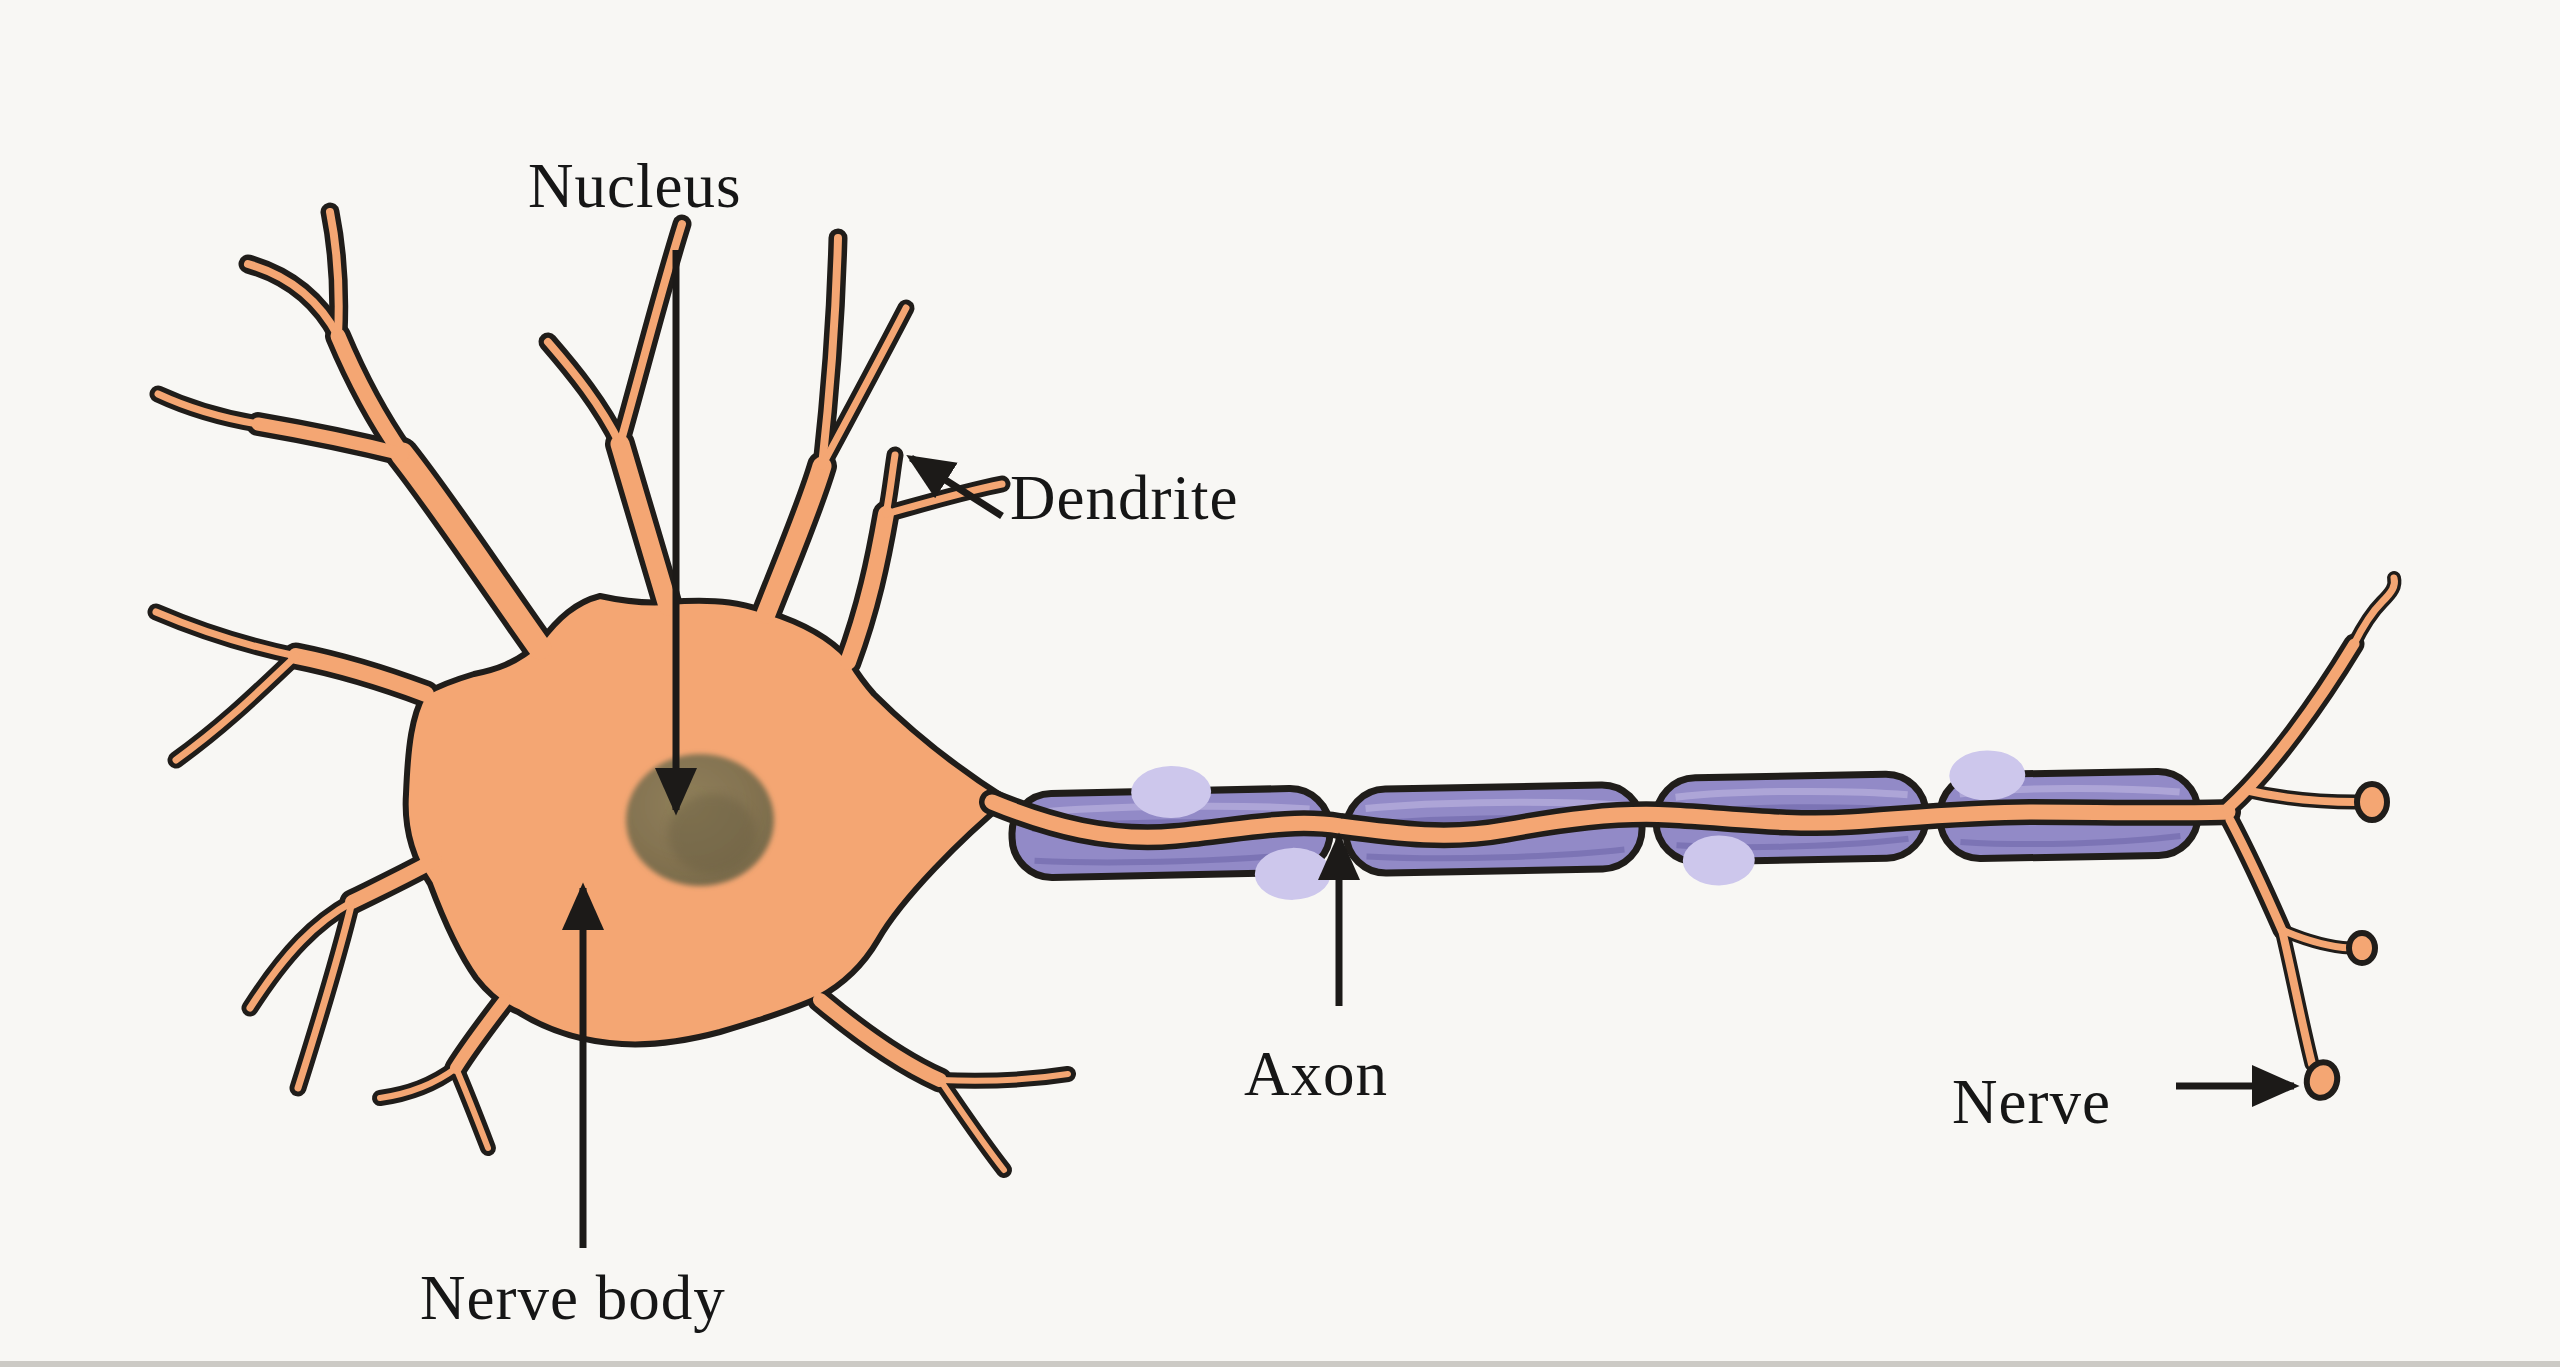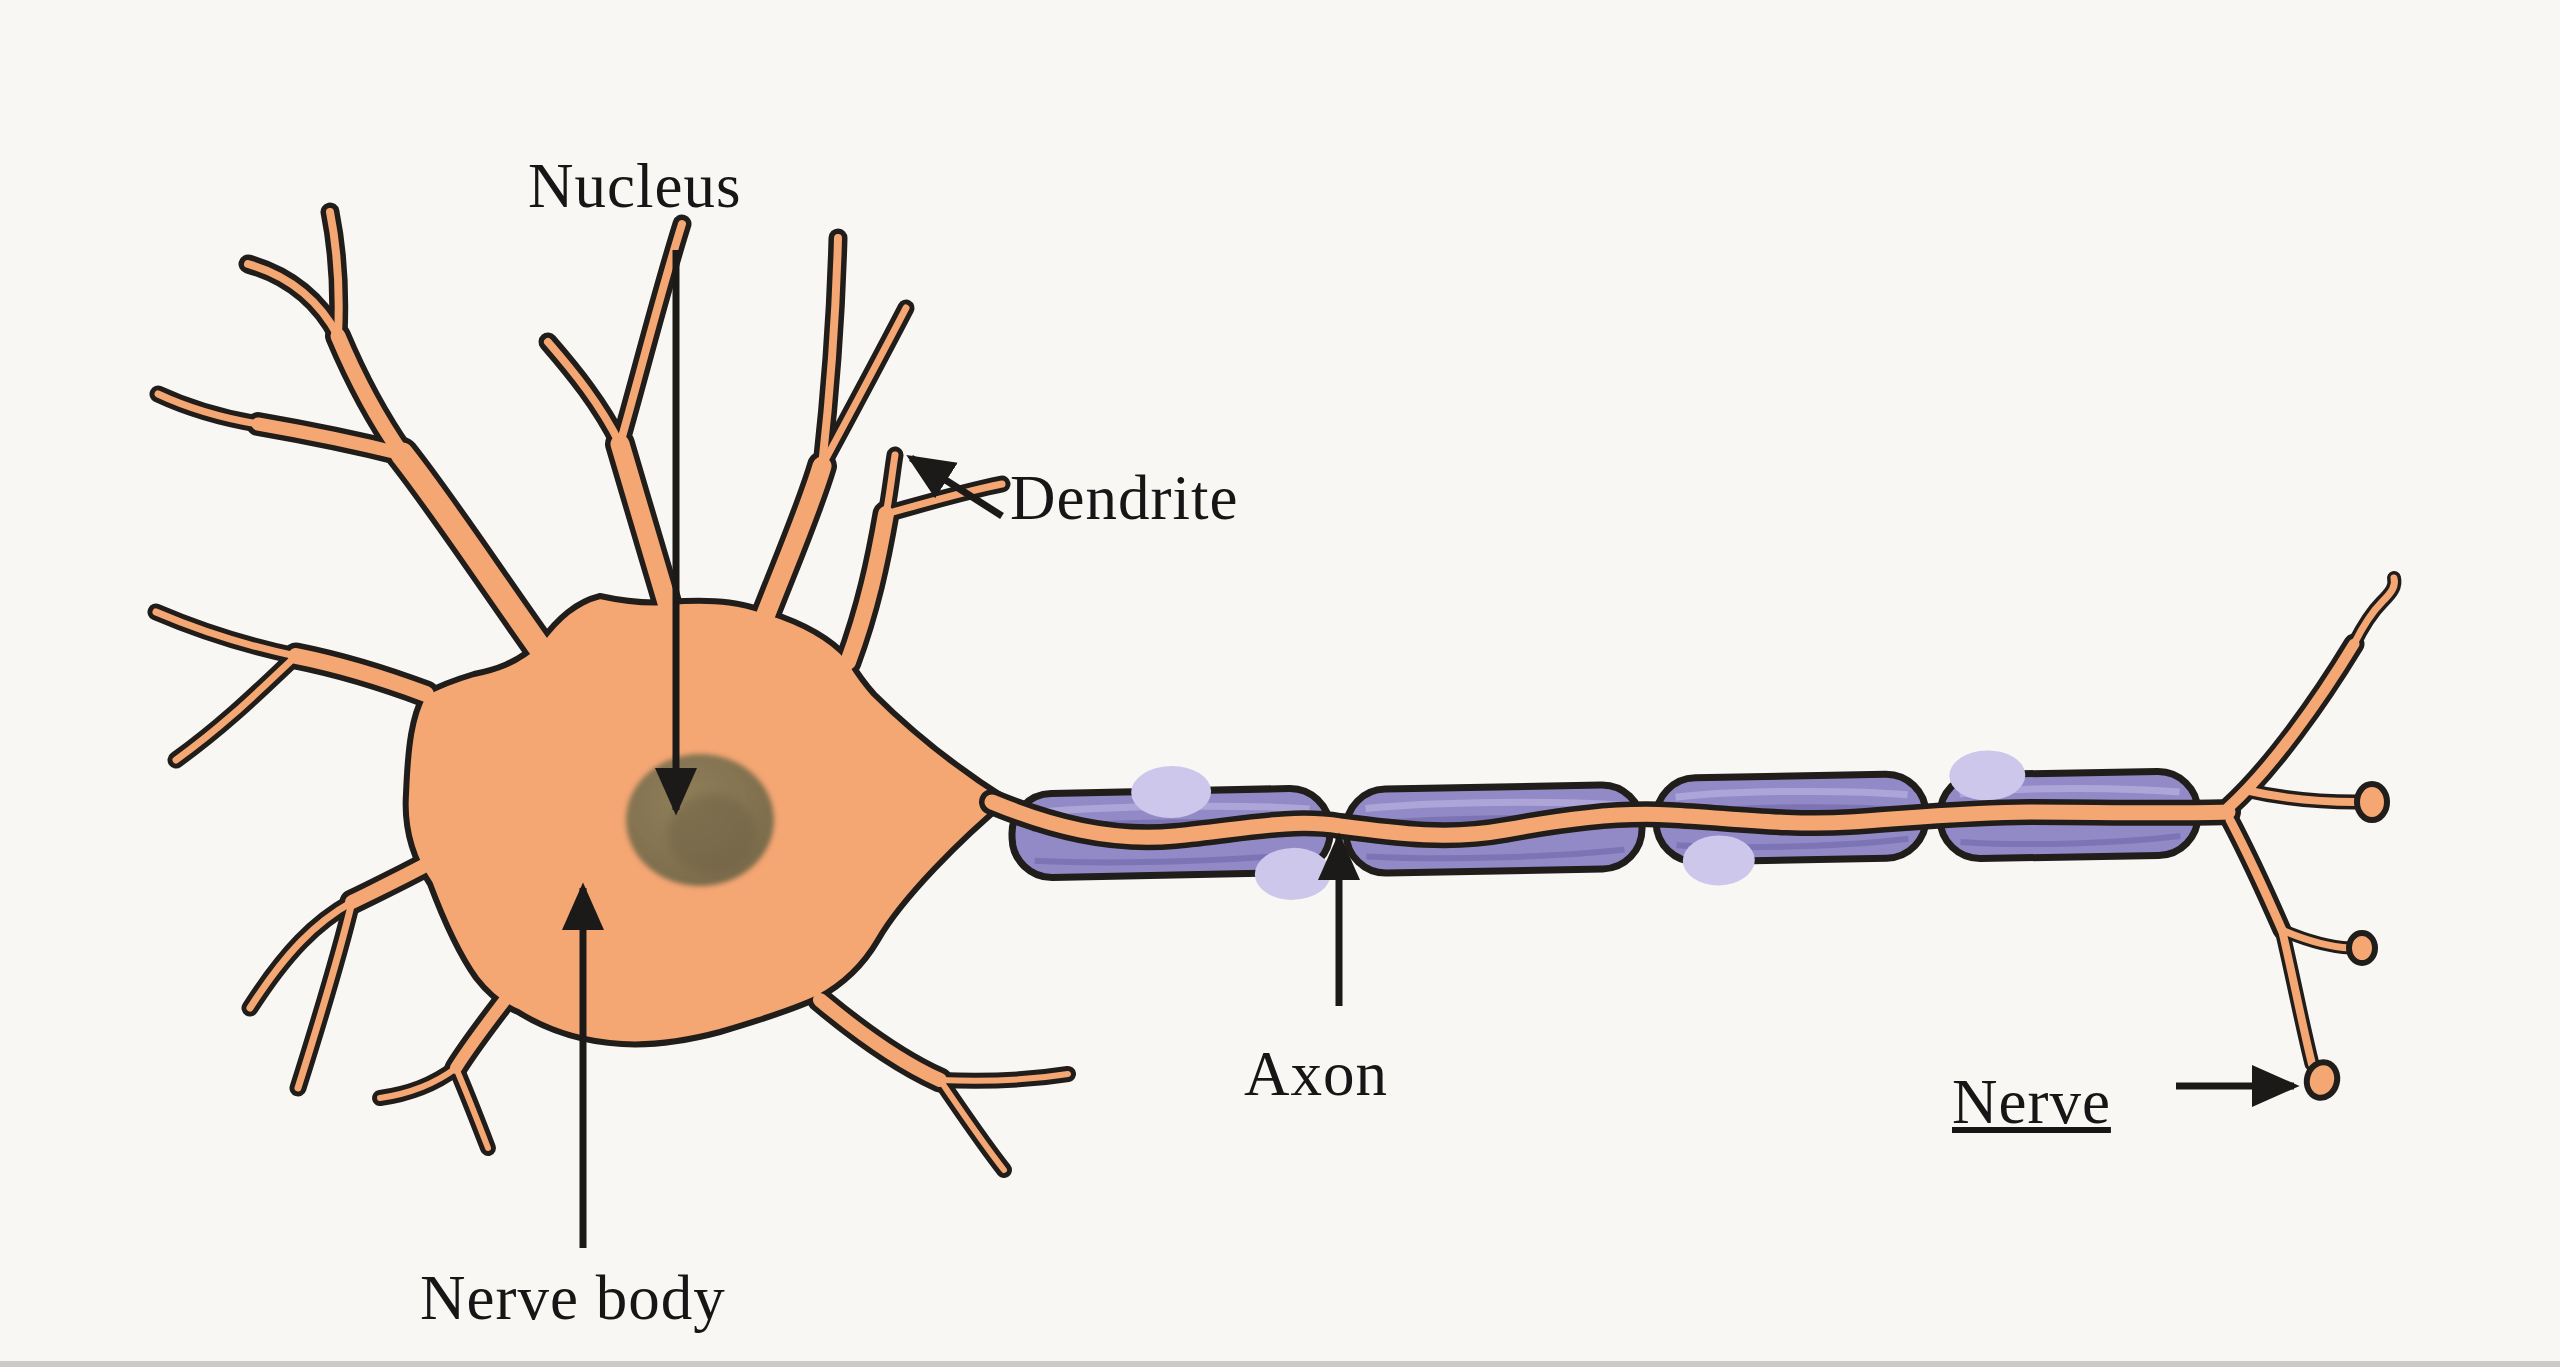--- a/index.html
+++ b/index.html
@@ -18,21 +18,21 @@
     color:#161616;
     letter-spacing:1px;
     white-space:nowrap;
     font-family:"Liberation Serif", serif;
   }
   #label-nucleus{left:528px;top:152px;}
   #label-dendrite{left:1010px;top:464px;}
   #label-axon{left:1244px;top:1040px;}
   #label-cell-body{left:420px;top:1264px;}
   #label-nerve-ending{left:1952px;top:1054px;line-height:96px;}
-  #label-nerve-ending span{display:block;text-decoration:underline;}
+  #label-nerve-ending span{display:block;}
   #photo-edge{
     position:absolute;left:0;bottom:0;width:100%;height:6px;
     background:rgba(150,146,140,0.45);
   }
 </style>
 </head>
 <body>
 
 <div id="stage">
 

